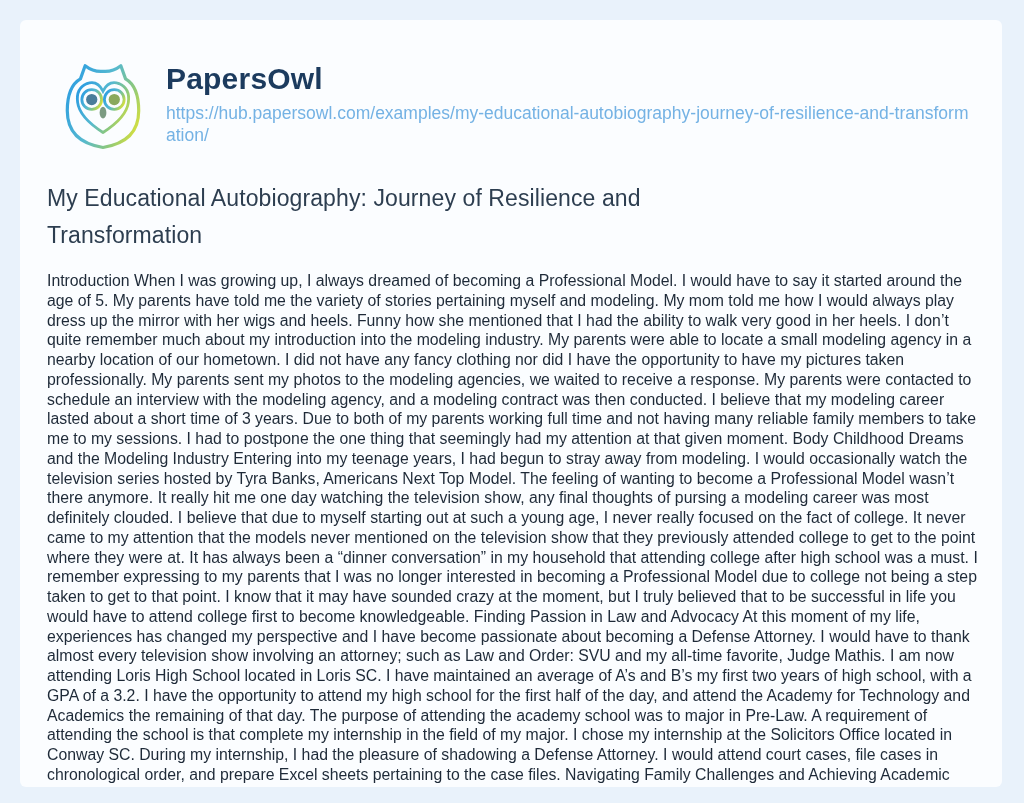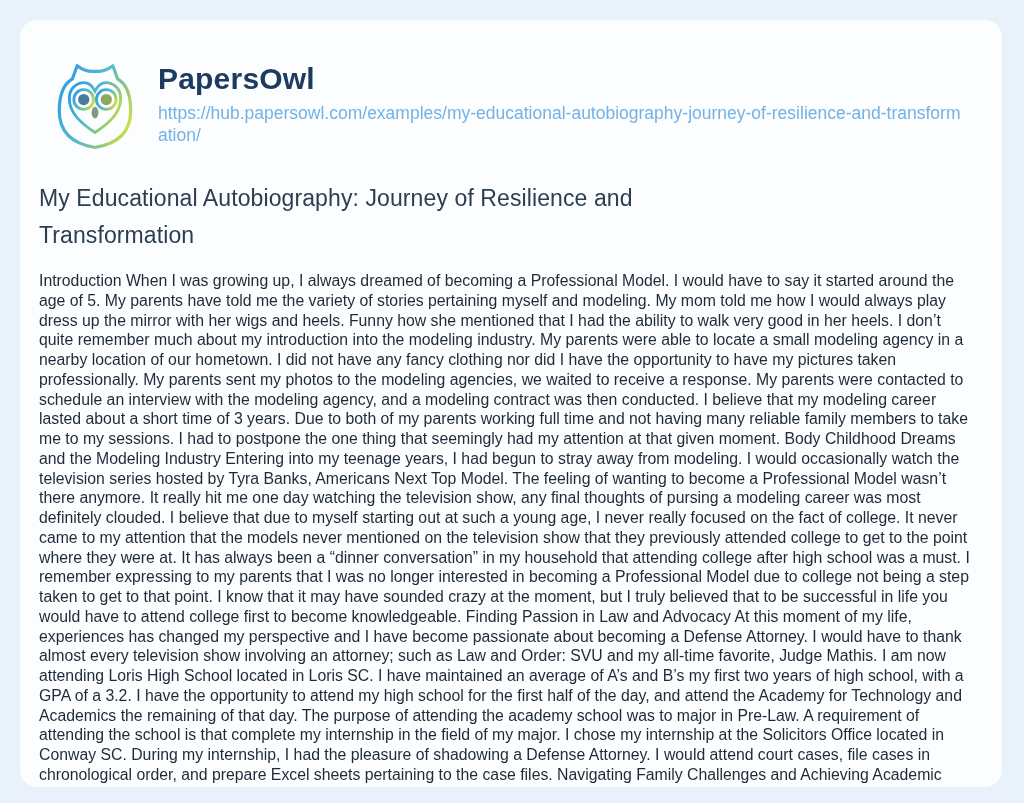--- a/index.html
+++ b/index.html
@@ -15,22 +15,22 @@
     box-sizing: border-box;
     width: 1024px;
     height: 803px;
     padding: 20px 22px 16px 20px;
   }
   .card {
     box-sizing: border-box;
     width: 100%;
     height: 100%;
     background: var(--card_bg, #fbfdff);
-    border-radius: 17px;
-    padding: 38px 0 0 19px;
+    border-radius: 6px;
+    padding: 38px 0 0 27px;
     overflow: hidden;
   }
   .header {
     display: flex;
     align-items: flex-start;
     gap: 16px;
     margin-left: 9px;
   }
   .logo-wrap {
     width: 94px;

